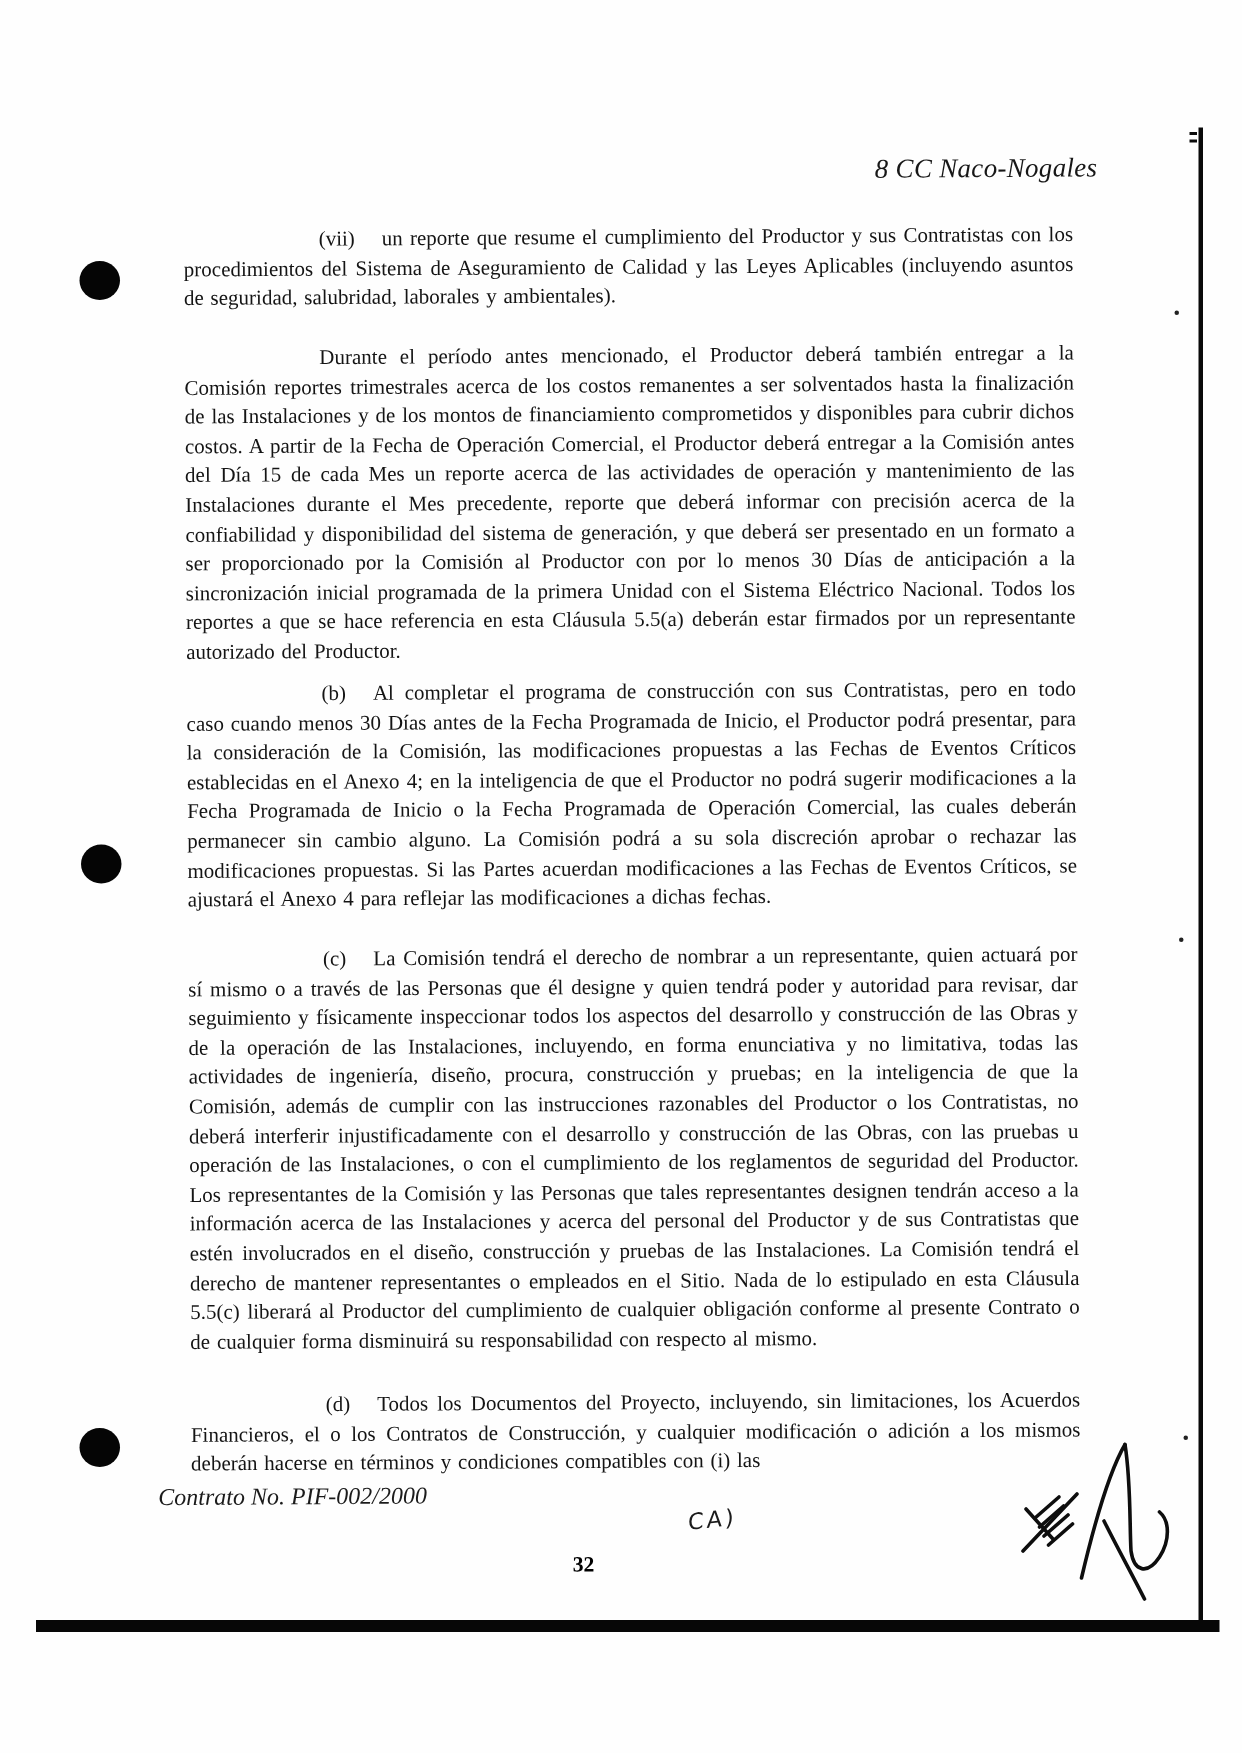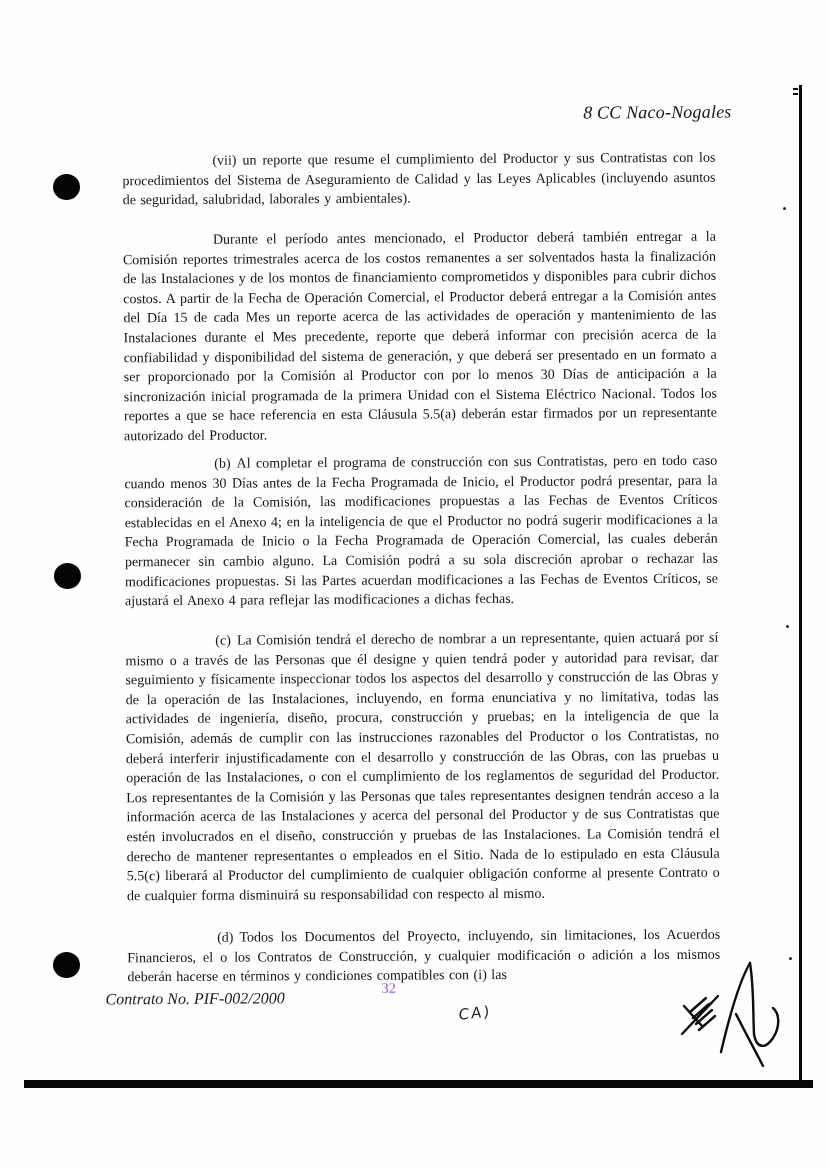--- a/index.html
+++ b/index.html
@@ -23,29 +23,29 @@
     position:absolute;left:125px;top:0;width:593px;
     color:#141414;font-size:14px;line-height:19.6px;
     text-align:justify;
   }
   .para{position:absolute;left:0;width:593px;margin:0;text-indent:90px;word-spacing:1px;}
   .p0{top:149px;}
   .p1{top:228px;}
   .p2{top:452px;}
   .p3{top:629px;}
   .p4{top:926px;}
-  .plabel{margin-right:6px;}
+  .plabel{margin-right:18px;}
   .plabel:empty{margin-right:0;}
   .footer-contract{
     position:absolute;left:103px;top:988px;
     font-style:italic;font-size:16px;color:#1b1b1b;white-space:nowrap;
   }
   .footer-page{
-    position:absolute;left:379px;top:979px;
-    font-size:14.5px;font-weight:normal;color:#8b5cf6;
+    position:absolute;left:379px;top:1035px;
+    font-size:14.5px;font-weight:bold;color:#000000;
   }
   .hand-note{
     position:absolute;left:456px;top:1004px;
     font-family:"DejaVu Sans",sans-serif;
     font-size:15px;color:#1a1a1a;
     transform:rotate(-6deg) skewX(-8deg);
     letter-spacing:2px;
   }
   .punch-dot{
     position:absolute;width:27px;height:26px;border-radius:50%;

